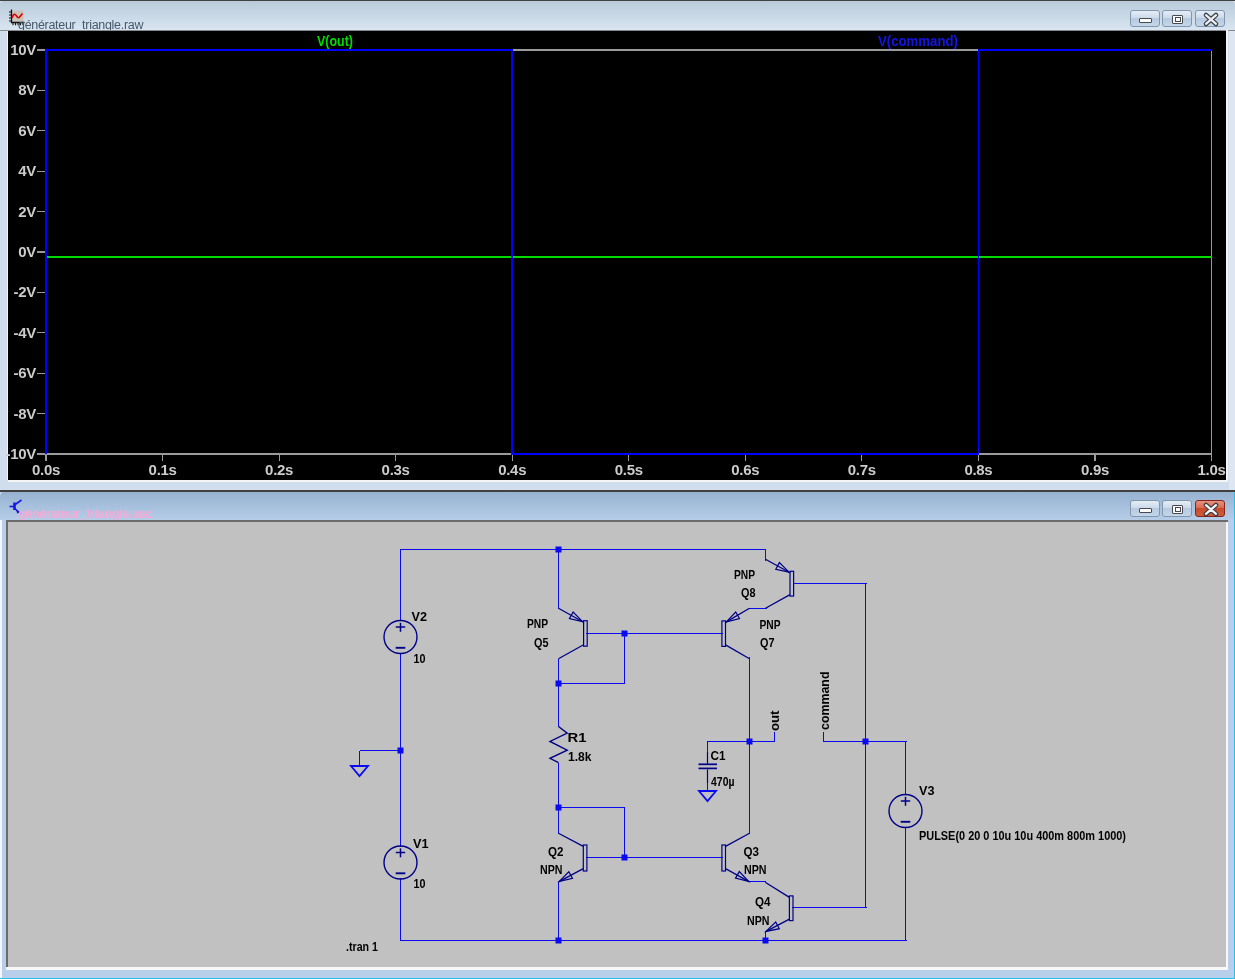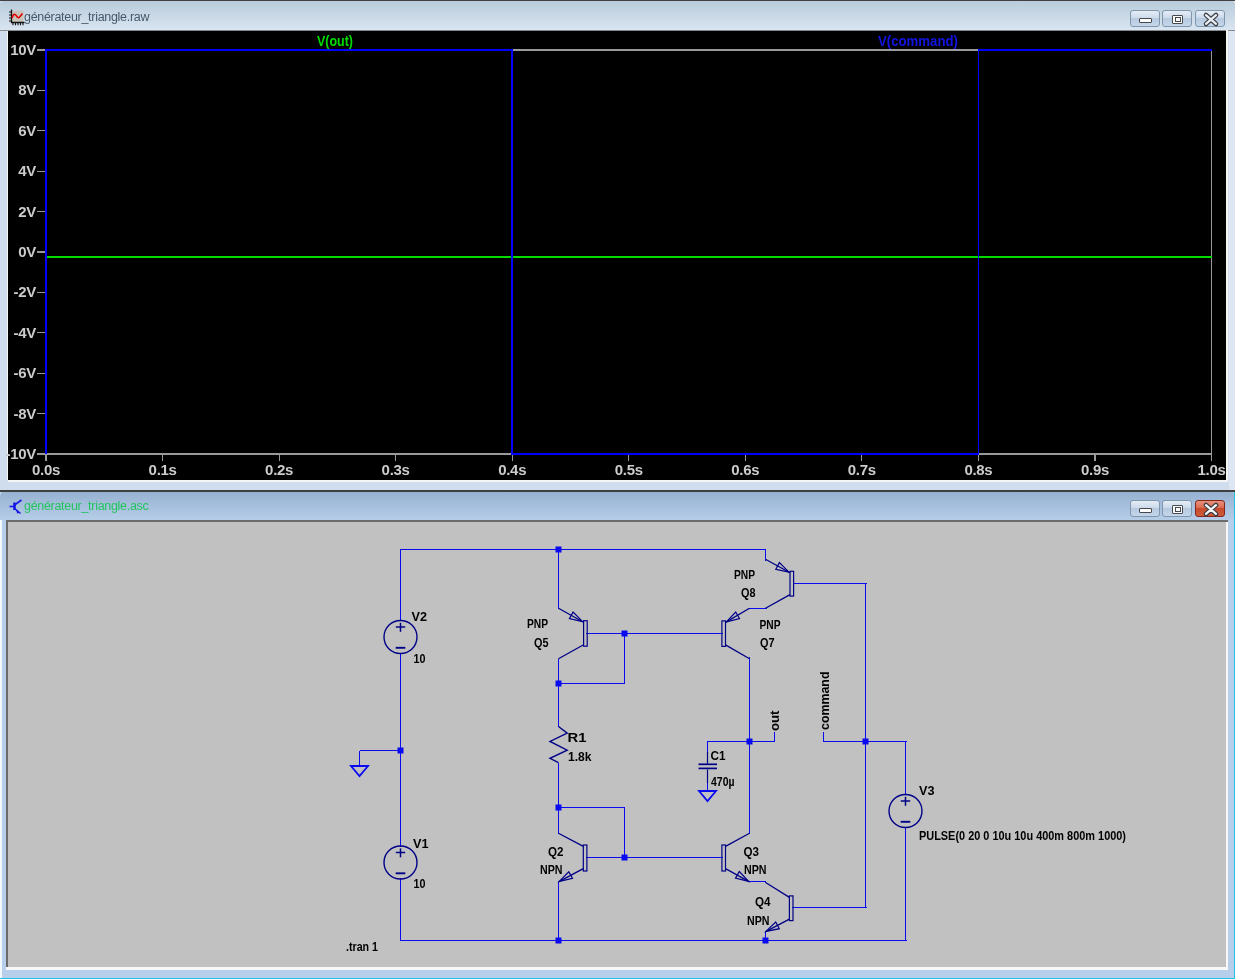--- a/index.html
+++ b/index.html
@@ -1,21 +1,21 @@
 <!DOCTYPE html>
 <html><head><meta charset="utf-8">
 <style>
 html,body{margin:0;padding:0;background:#000;}
 #scr{position:relative;width:1235px;height:979px;overflow:hidden;font-family:"Liberation Sans",sans-serif;background:#1a1a1a;}
 .abs{position:absolute;}
 .ax{font:bold 15px "Liberation Sans",sans-serif;fill:#cccccc;letter-spacing:-0.3px;}
 .leg{font:bold 15px "Liberation Sans",sans-serif;}
 .sch{font:bold 13px "Liberation Sans",sans-serif;fill:#000;}
 .lbl{font:bold 13px "Liberation Sans",sans-serif;fill:#000;}
-.ttxt{position:absolute;left:24px;font:12.5px "Liberation Sans",sans-serif;letter-spacing:-0.3px;}
+.ttxt{position:absolute;left:18px;font:12.5px "Liberation Sans",sans-serif;letter-spacing:-0.3px;margin-top:8px;}
 .btn{position:absolute;width:30px;height:17px;border:1px solid #8096ac;border-radius:3px;
  background:linear-gradient(#e5edf6 0%,#ccdaeb 45%,#b6c9df 50%,#c4d6ea 100%);box-sizing:border-box;}
 .btnred{border-color:#83251a;background:linear-gradient(#e9927e 0%,#dc6a50 45%,#c94b2d 50%,#cf5b3a 100%);}
 .gmin{position:absolute;left:8px;top:7px;width:11px;height:3.2px;background:#fdfdfd;border:1px solid #46494e;border-radius:1px;}
 .gres{position:absolute;left:9px;top:3.5px;width:9px;height:7.5px;background:#fdfdfd;border:1.5px solid #46494e;border-radius:1px;}
 .gresi{position:absolute;left:2px;top:1.8px;width:3.5px;height:2.6px;border:1.2px solid #46494e;}
 </style></head><body>
 <div id="scr">
 
 <div class="abs" style="left:0;top:0;width:1235px;height:490px;background:#cfddec;"></div>
@@ -106,21 +106,21 @@
 <div class="abs" style="left:0;top:493px;width:1.5px;height:486px;background:#f4f8fd;"></div>
 <div class="abs" style="left:0;top:490px;width:1235px;height:2px;background:#404040;"></div>
 <div class="abs" style="left:0;top:492px;width:1235px;height:28px;background:linear-gradient(#96b2d1,#b6cde8);border-radius:4px 4px 0 0;"></div>
 <svg width="17" height="17" viewBox="0 0 17 17" style="position:absolute;left:8px;top:499px">
 <path d="M6.5 3.5 V11" stroke="#1616e6" stroke-width="2.6"></path>
 <path d="M1.5 7.5 H6.5" stroke="#1616e6" stroke-width="1.6"></path>
 <path d="M6.5 6 L13.5 1" stroke="#1616e6" stroke-width="1.6"></path>
 <path d="M6.5 9.5 L12.5 14.5" stroke="#1616e6" stroke-width="1.6"></path>
 <path d="M8 10.5 L11.5 13.8 L9.2 14.6 Z" fill="#1616e6"></path>
 </svg>
-<div class="ttxt" style="top:499px;color:#22c55e;">générateur_triangle.asc</div>
+<div class="ttxt" style="top:499px;color:#f9a8d4;font-weight:bold;">générateur_triangle.asc</div>
 <div class="btn" style="left:1130px;top:500px">
       <div class="gmin"></div>
     </div>
 <div class="btn" style="left:1162.4px;top:500px">
       <div class="gres">
         <div class="gresi"></div>
       </div>
     </div>
 <div class="btn btnred" style="left:1194.8px;top:500px">
       <svg width="30" height="17" viewBox="0 0 30 17" style="position:absolute;left:0;top:0">

